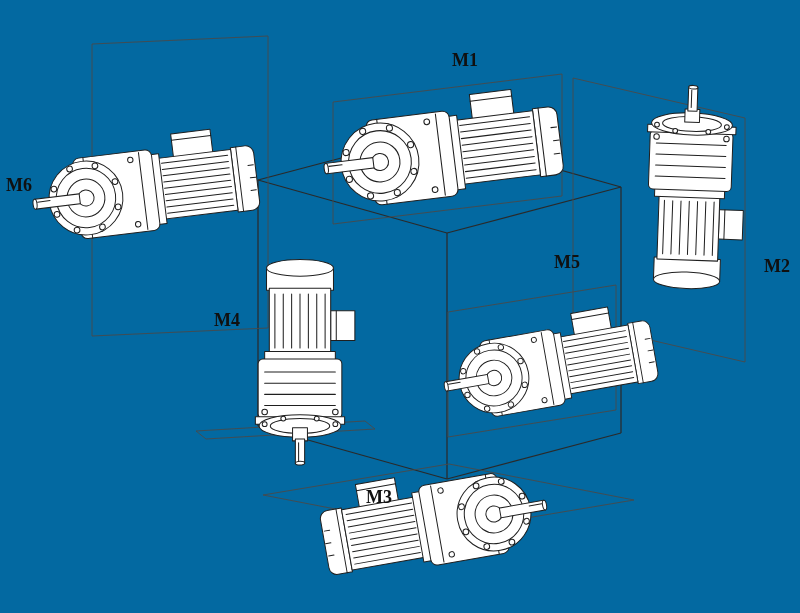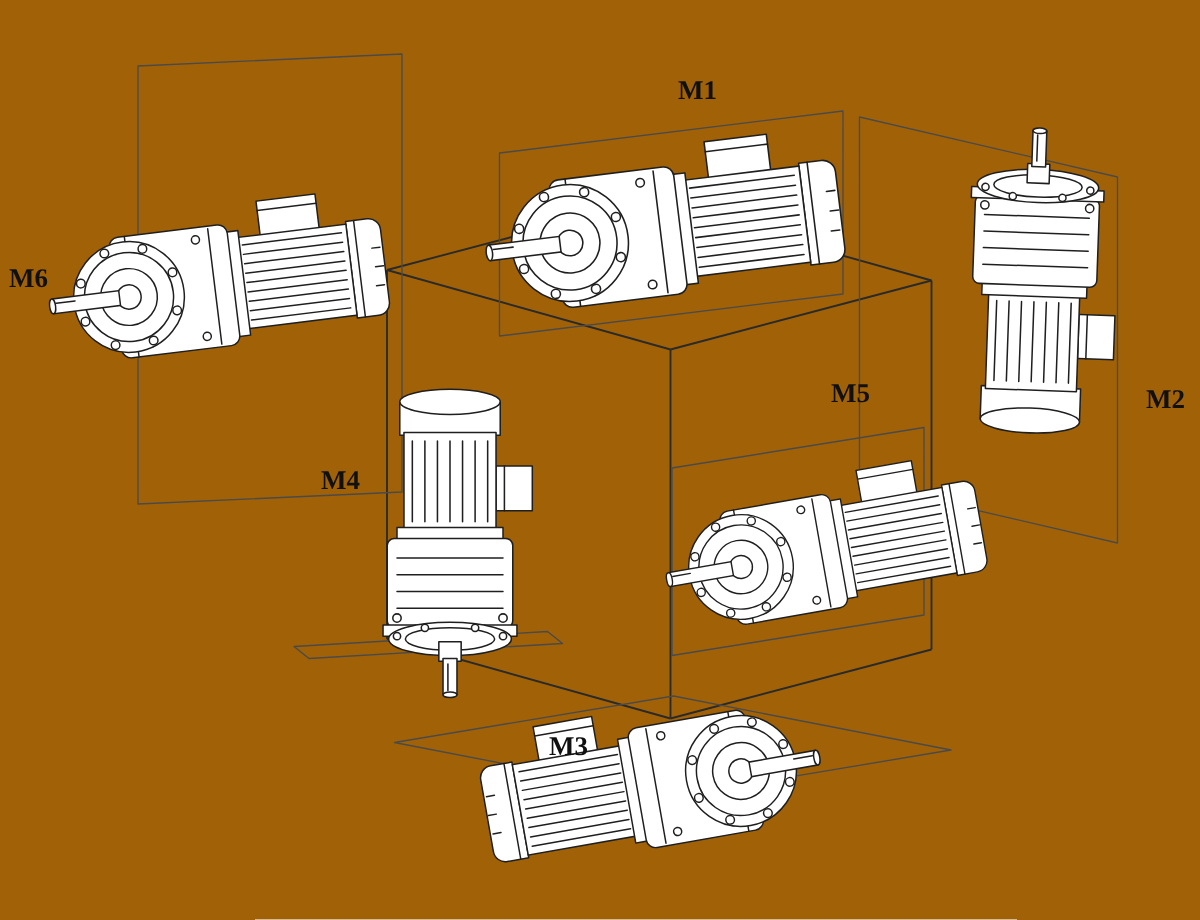--- a/index.html
+++ b/index.html
@@ -1,16 +1,16 @@
 <!DOCTYPE html>
 <html><head>
 <meta charset="utf-8">
 <style>
   html,body{margin:0;padding:0;background:#ffffff;}
-  .stage{position:relative;width:800px;height:613px;background:#a16207;overflow:hidden;
+  .stage{position:relative;width:800px;height:613px;background:#0369a1;overflow:hidden;
          font-family:"Liberation Serif",serif;}
   svg{display:block;}
   
   .gm *{fill:#ffffff;stroke:#1f1f1f;stroke-width:1.1;stroke-linejoin:round;stroke-linecap:round;}
   .cube line{stroke:#2a2a2a;stroke-width:1.25;fill:none;}
   .plane{fill:none;stroke:#4a4a4a;stroke-width:0.9;stroke-linejoin:round;}
   .lbl{font-family:"Liberation Serif",serif;font-weight:700;font-size:18px;fill:#101010;}
 </style>
 </head>
 <body>

